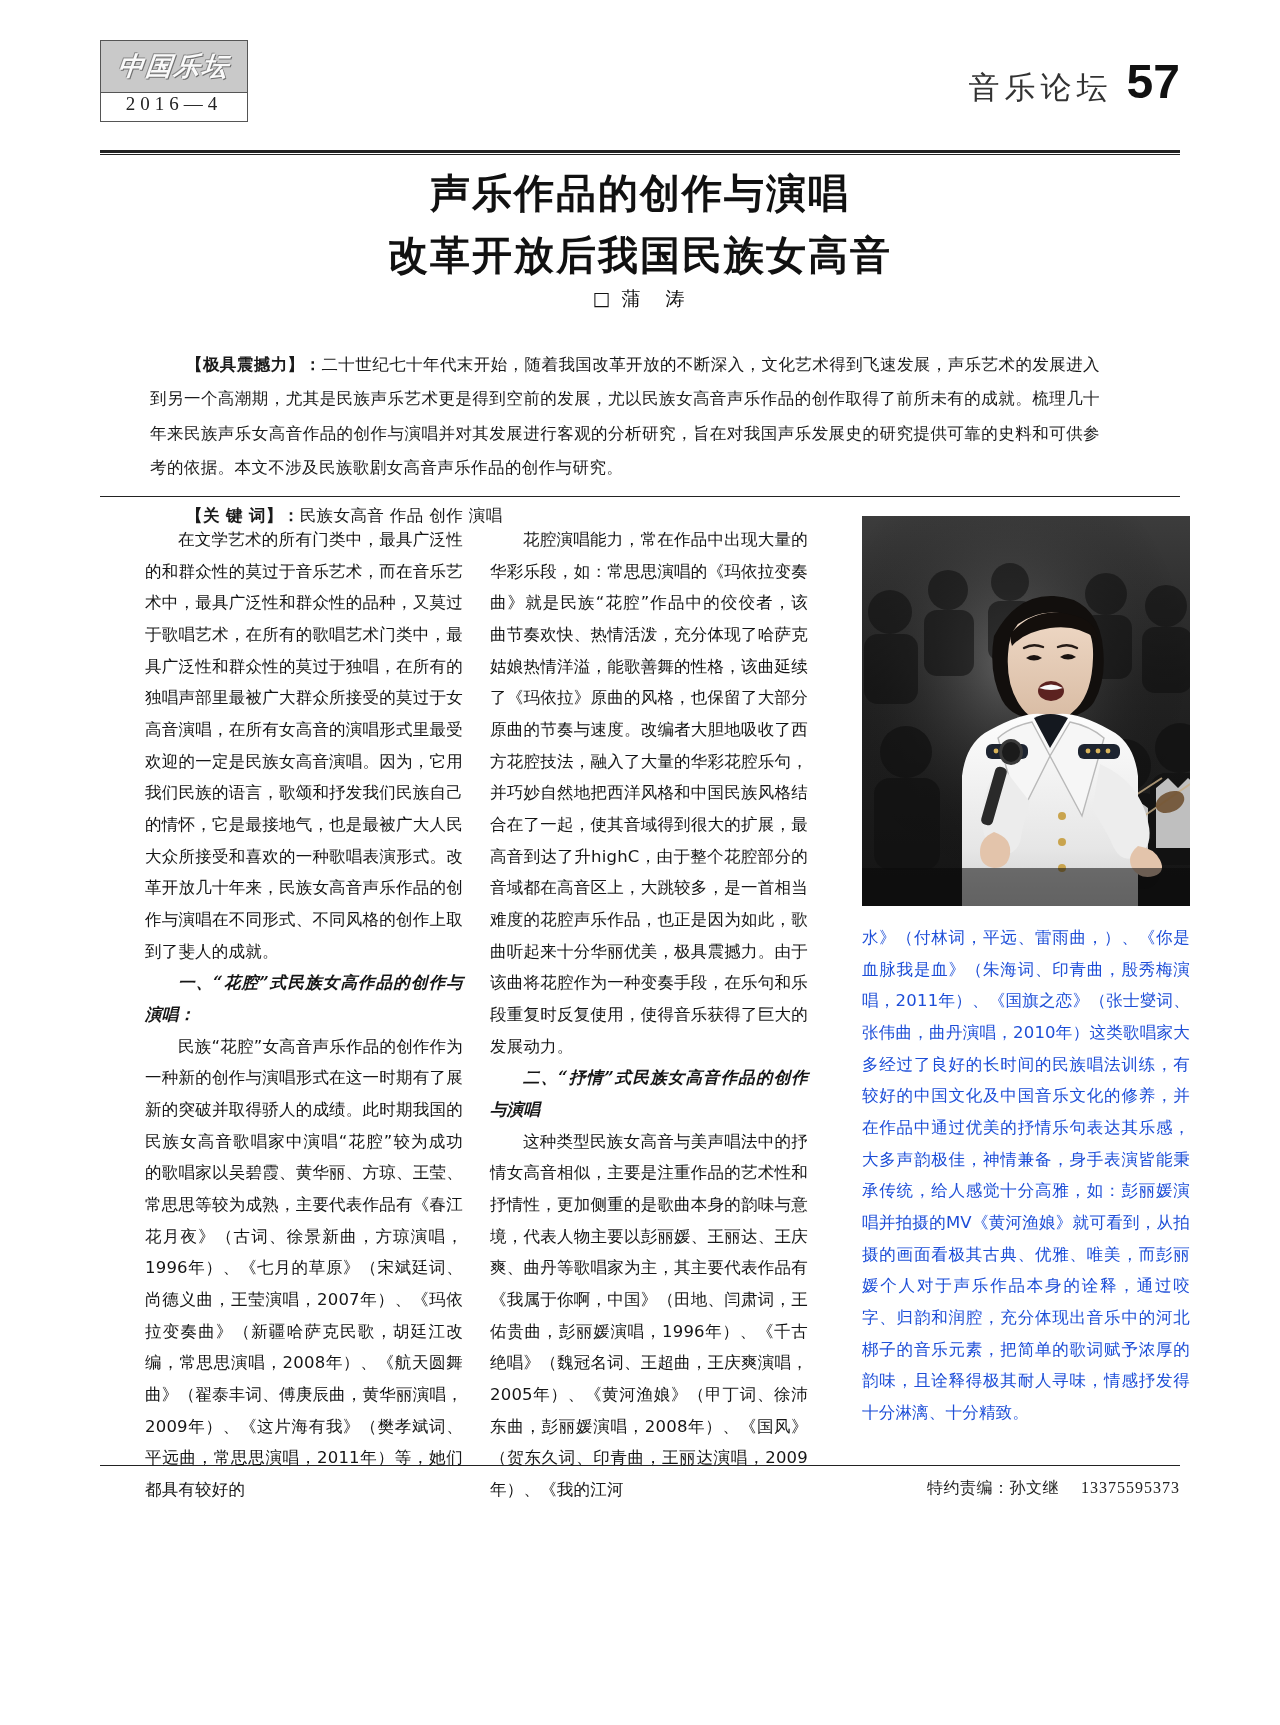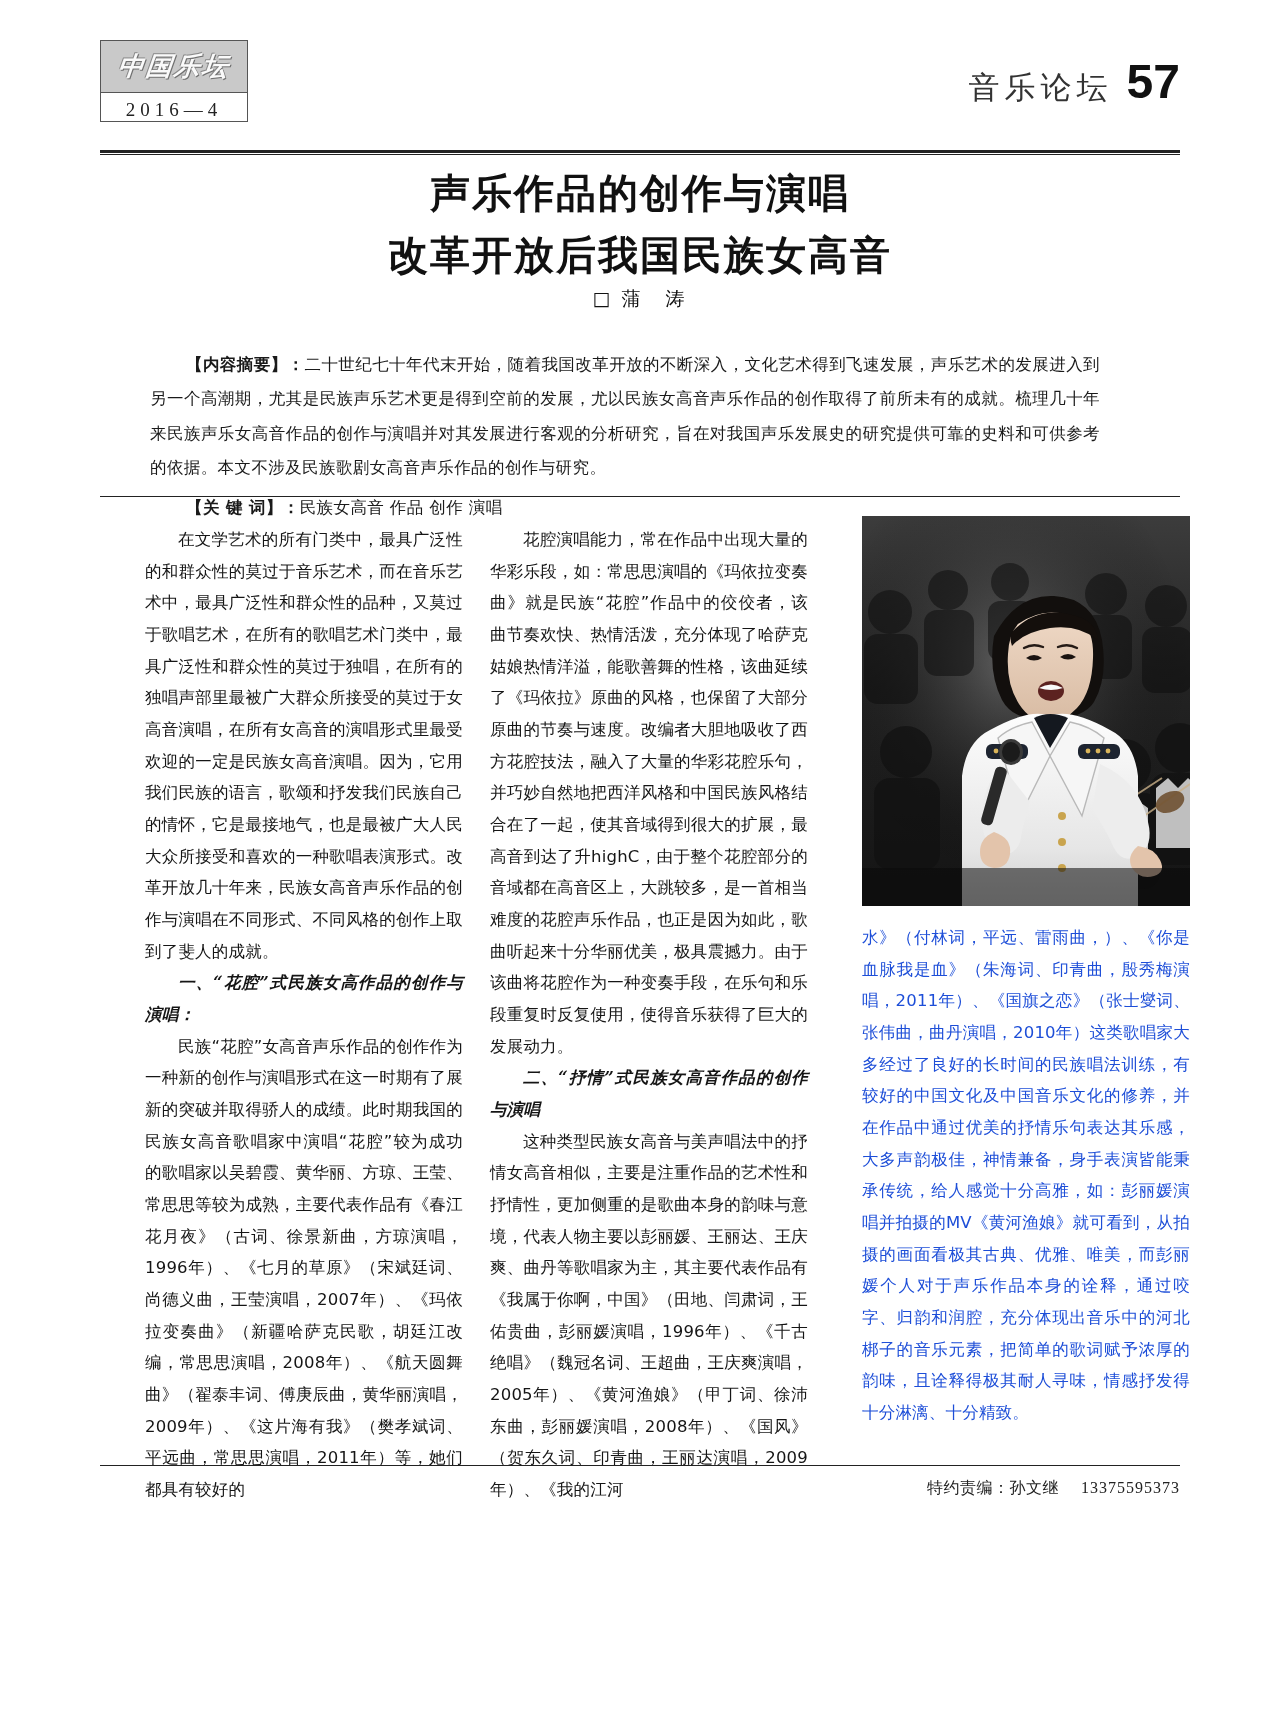--- a/index.html
+++ b/index.html
@@ -30,21 +30,21 @@
   .logo-top span {
     font-family:"DejaVu Serif",serif;
     font-size:26px; font-weight:bold; letter-spacing:2px;
     color:#fafafa;
     text-shadow:1px 1px 0 #707070, -1px -1px 0 #8a8a8a, 0 0 1px #666;
     font-style:italic;
     transform:skewX(-6deg);
   }
   .logo-bottom {
     height:28px; background:#fff;
-    display:flex; align-items:flex-end; justify-content:center;
+    display:flex; align-items:flex-start; justify-content:center;
   }
   .logo-bottom span {
     font-family:"Liberation Serif",serif;
     font-size:19px; letter-spacing:5px; color:#222;
   }
   .hdr-right {
     position:absolute; right:0; top:28px;
     display:flex; align-items:baseline; gap:14px;
   }
   .hdr-section {
@@ -88,21 +88,21 @@
     font-size:16.5px;
     line-height:2.08;
     text-align:justify;
     text-justify:inter-character;
     color:#1a1a1a;
     text-indent:36px;
     letter-spacing:0.4px;
   }
   .abs-p b { font-weight:bold; }
   .kw-p {
-    margin-top:6px;
+    margin-top:14px;
     font-family:"DejaVu Serif",serif;
     font-size:16.5px;
     line-height:2.08;
     color:#1a1a1a;
     text-indent:36px;
     letter-spacing:0.4px;
   }
 
   
   .top-rule {
@@ -188,21 +188,21 @@
 
   <div class="title-block">
     <div class="title-line">声乐作品的创作与演唱</div>
     <div class="title-line">改革开放后我国民族女高音</div>
     <div class="author">
       <span class="sq">□</span><span>蒲　涛</span>
     </div>
   </div>
 
   <div class="abstract-block">
-    <div class="abs-p"><b>【内容摘要】：</b><span>二十世纪七十年代末开始，随着我国改革开放的不断深入，文化艺术得到飞速发展，声乐艺术的发展进入到另一个高潮期，尤其是民族声乐艺术更是得到空前的发展，尤以民族女高音声乐作品的创作取得了前所未有的成就。梳理几十年来民族声乐女高音作品的创作与演唱并对其发展进行客观的分析研究，旨在对我国声乐发展史的研究提供可靠的史料和可供参考的依据。本文不涉及民族歌剧女高音声乐作品的创作与研究。</span></div>
+    <div class="abs-p"><b>【极具震撼力】：</b><span>二十世纪七十年代末开始，随着我国改革开放的不断深入，文化艺术得到飞速发展，声乐艺术的发展进入到另一个高潮期，尤其是民族声乐艺术更是得到空前的发展，尤以民族女高音声乐作品的创作取得了前所未有的成就。梳理几十年来民族声乐女高音作品的创作与演唱并对其发展进行客观的分析研究，旨在对我国声乐发展史的研究提供可靠的史料和可供参考的依据。本文不涉及民族歌剧女高音声乐作品的创作与研究。</span></div>
     <div class="kw-p"><b>【关 键 词】：</b><span>民族女高音  作品  创作  演唱</span></div>
   </div>
 
   <div class="top-rule"></div>
 
   <div class="cols">
 
     <div class="col col-1">
       <p>在文学艺术的所有门类中，最具广泛性的和群众性的莫过于音乐艺术，而在音乐艺术中，最具广泛性和群众性的品种，又莫过于歌唱艺术，在所有的歌唱艺术门类中，最具广泛性和群众性的莫过于独唱，在所有的独唱声部里最被广大群众所接受的莫过于女高音演唱，在所有女高音的演唱形式里最受欢迎的一定是民族女高音演唱。因为，它用我们民族的语言，歌颂和抒发我们民族自己的情怀，它是最接地气，也是最被广大人民大众所接受和喜欢的一种歌唱表演形式。改革开放几十年来，民族女高音声乐作品的创作与演唱在不同形式、不同风格的创作上取到了斐人的成就。</p>
       <p class="sub">一、“花腔”式民族女高作品的创作与演唱：</p>

